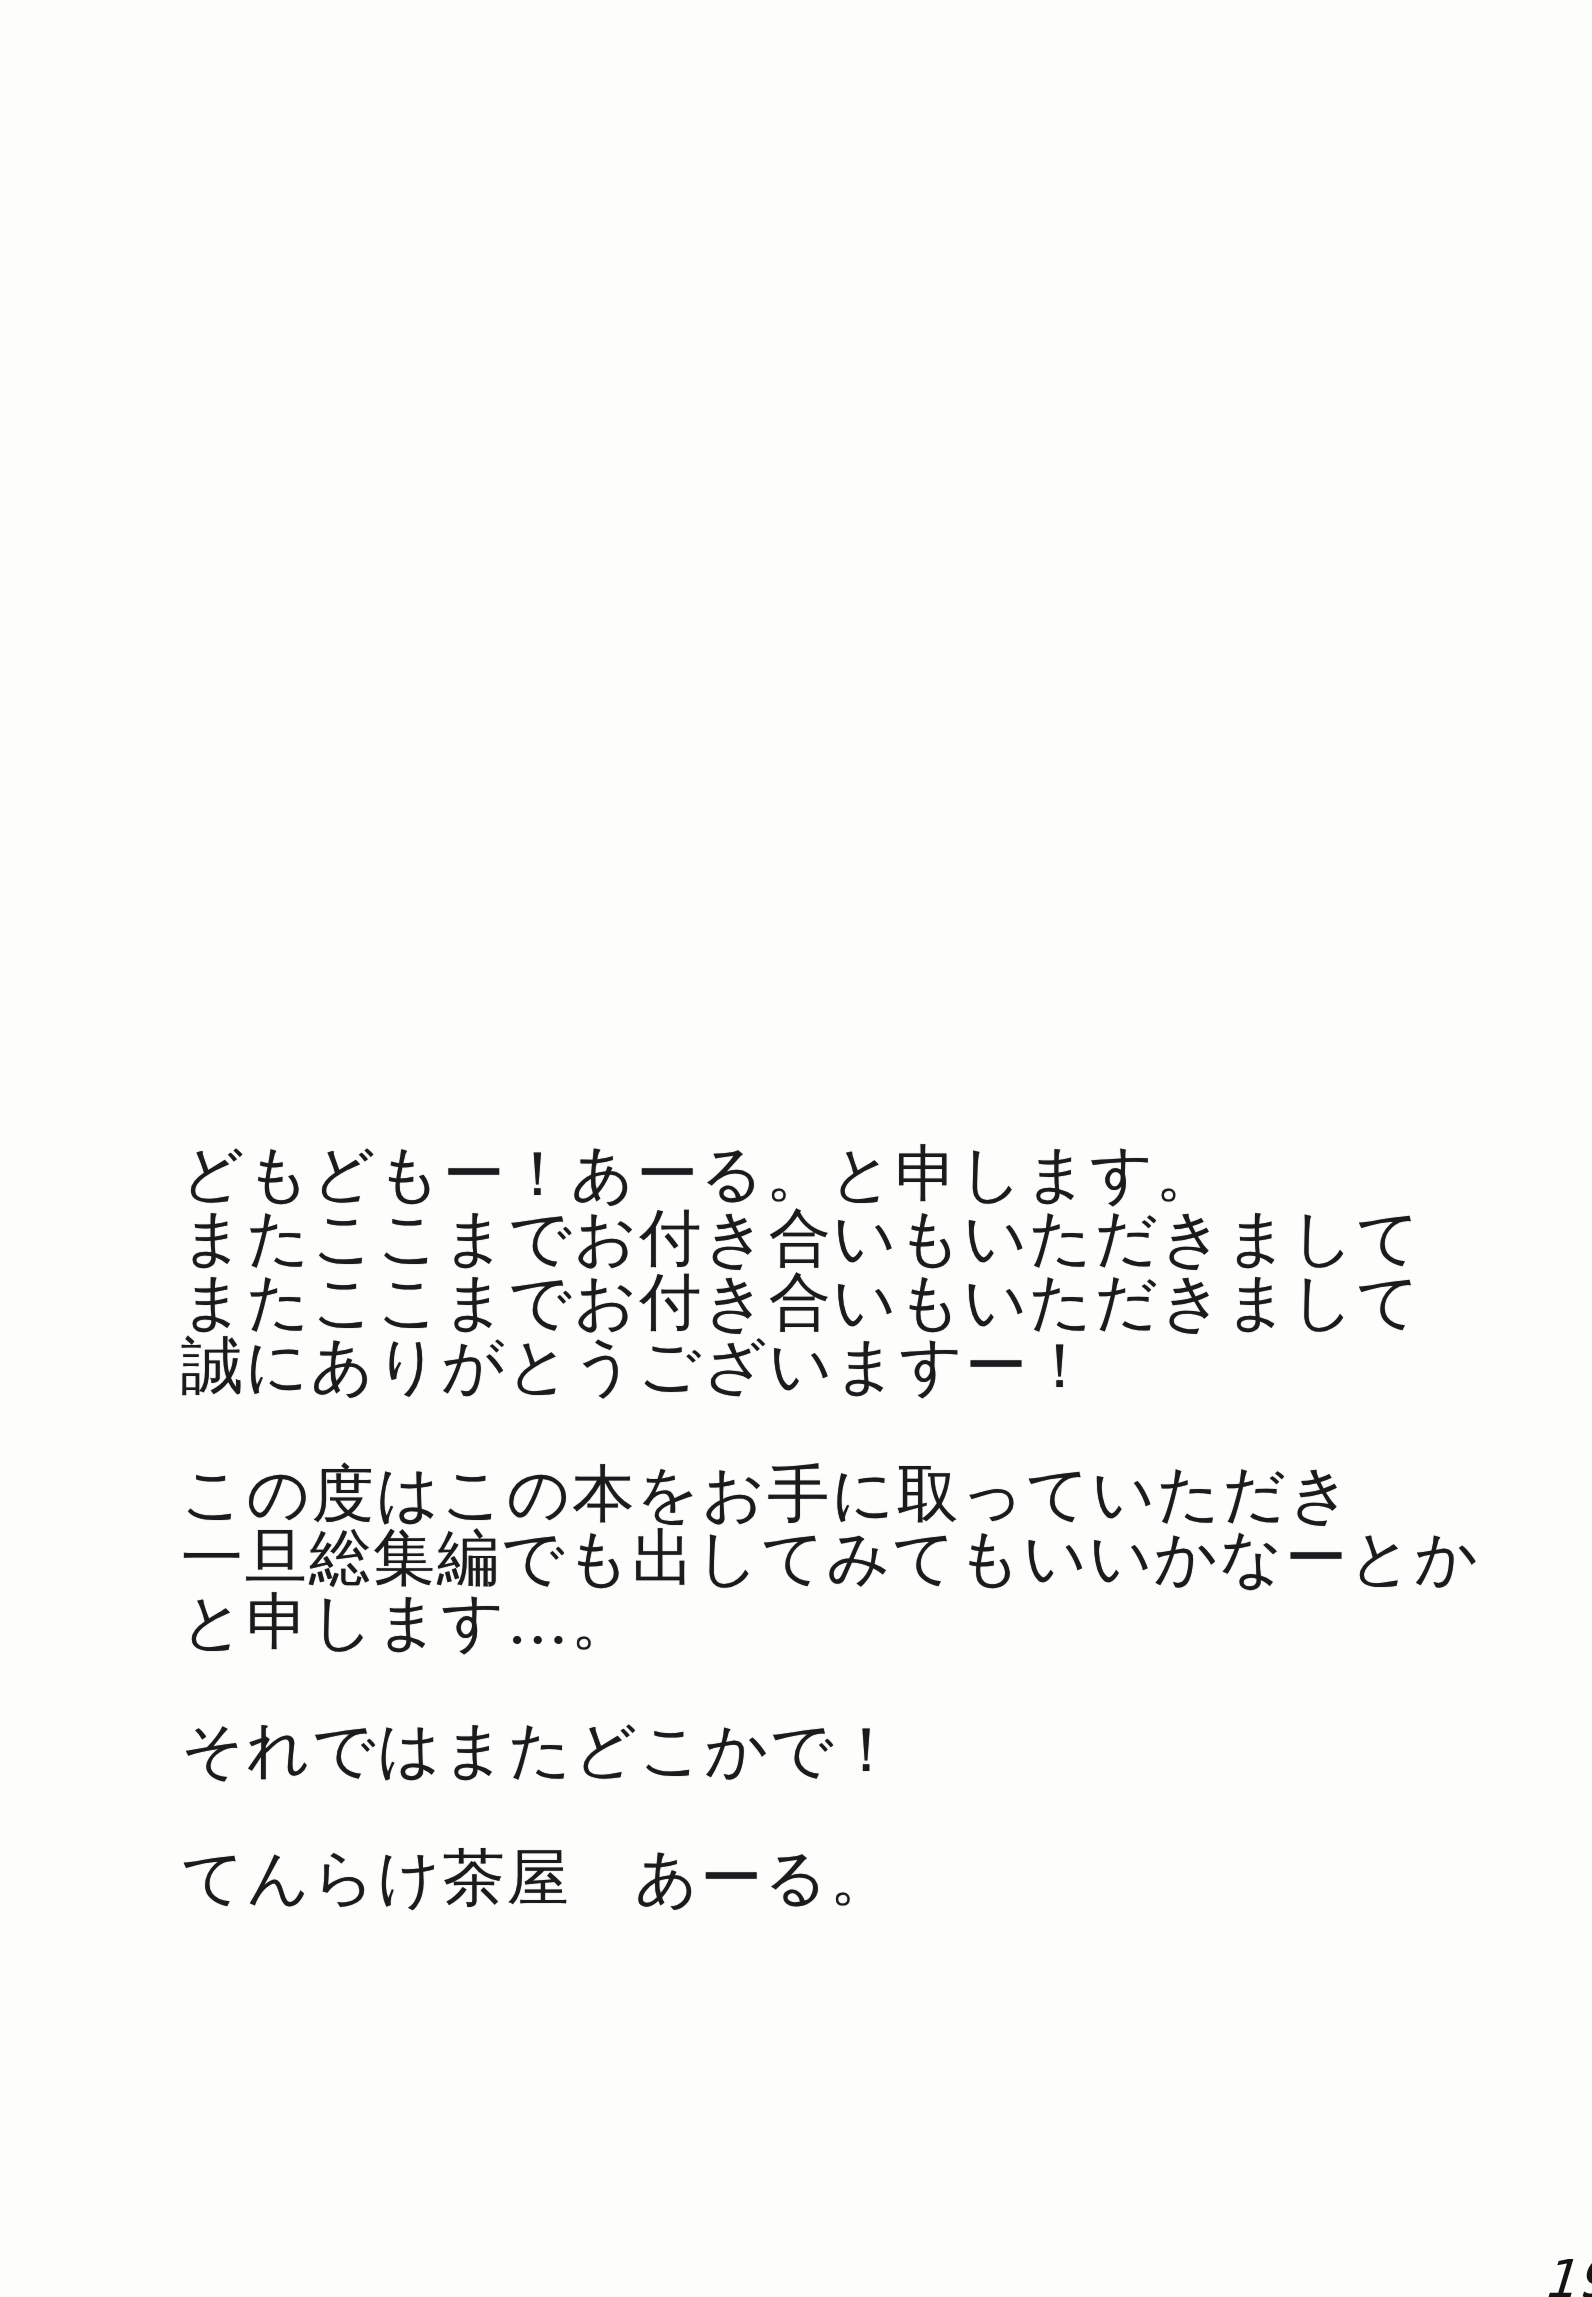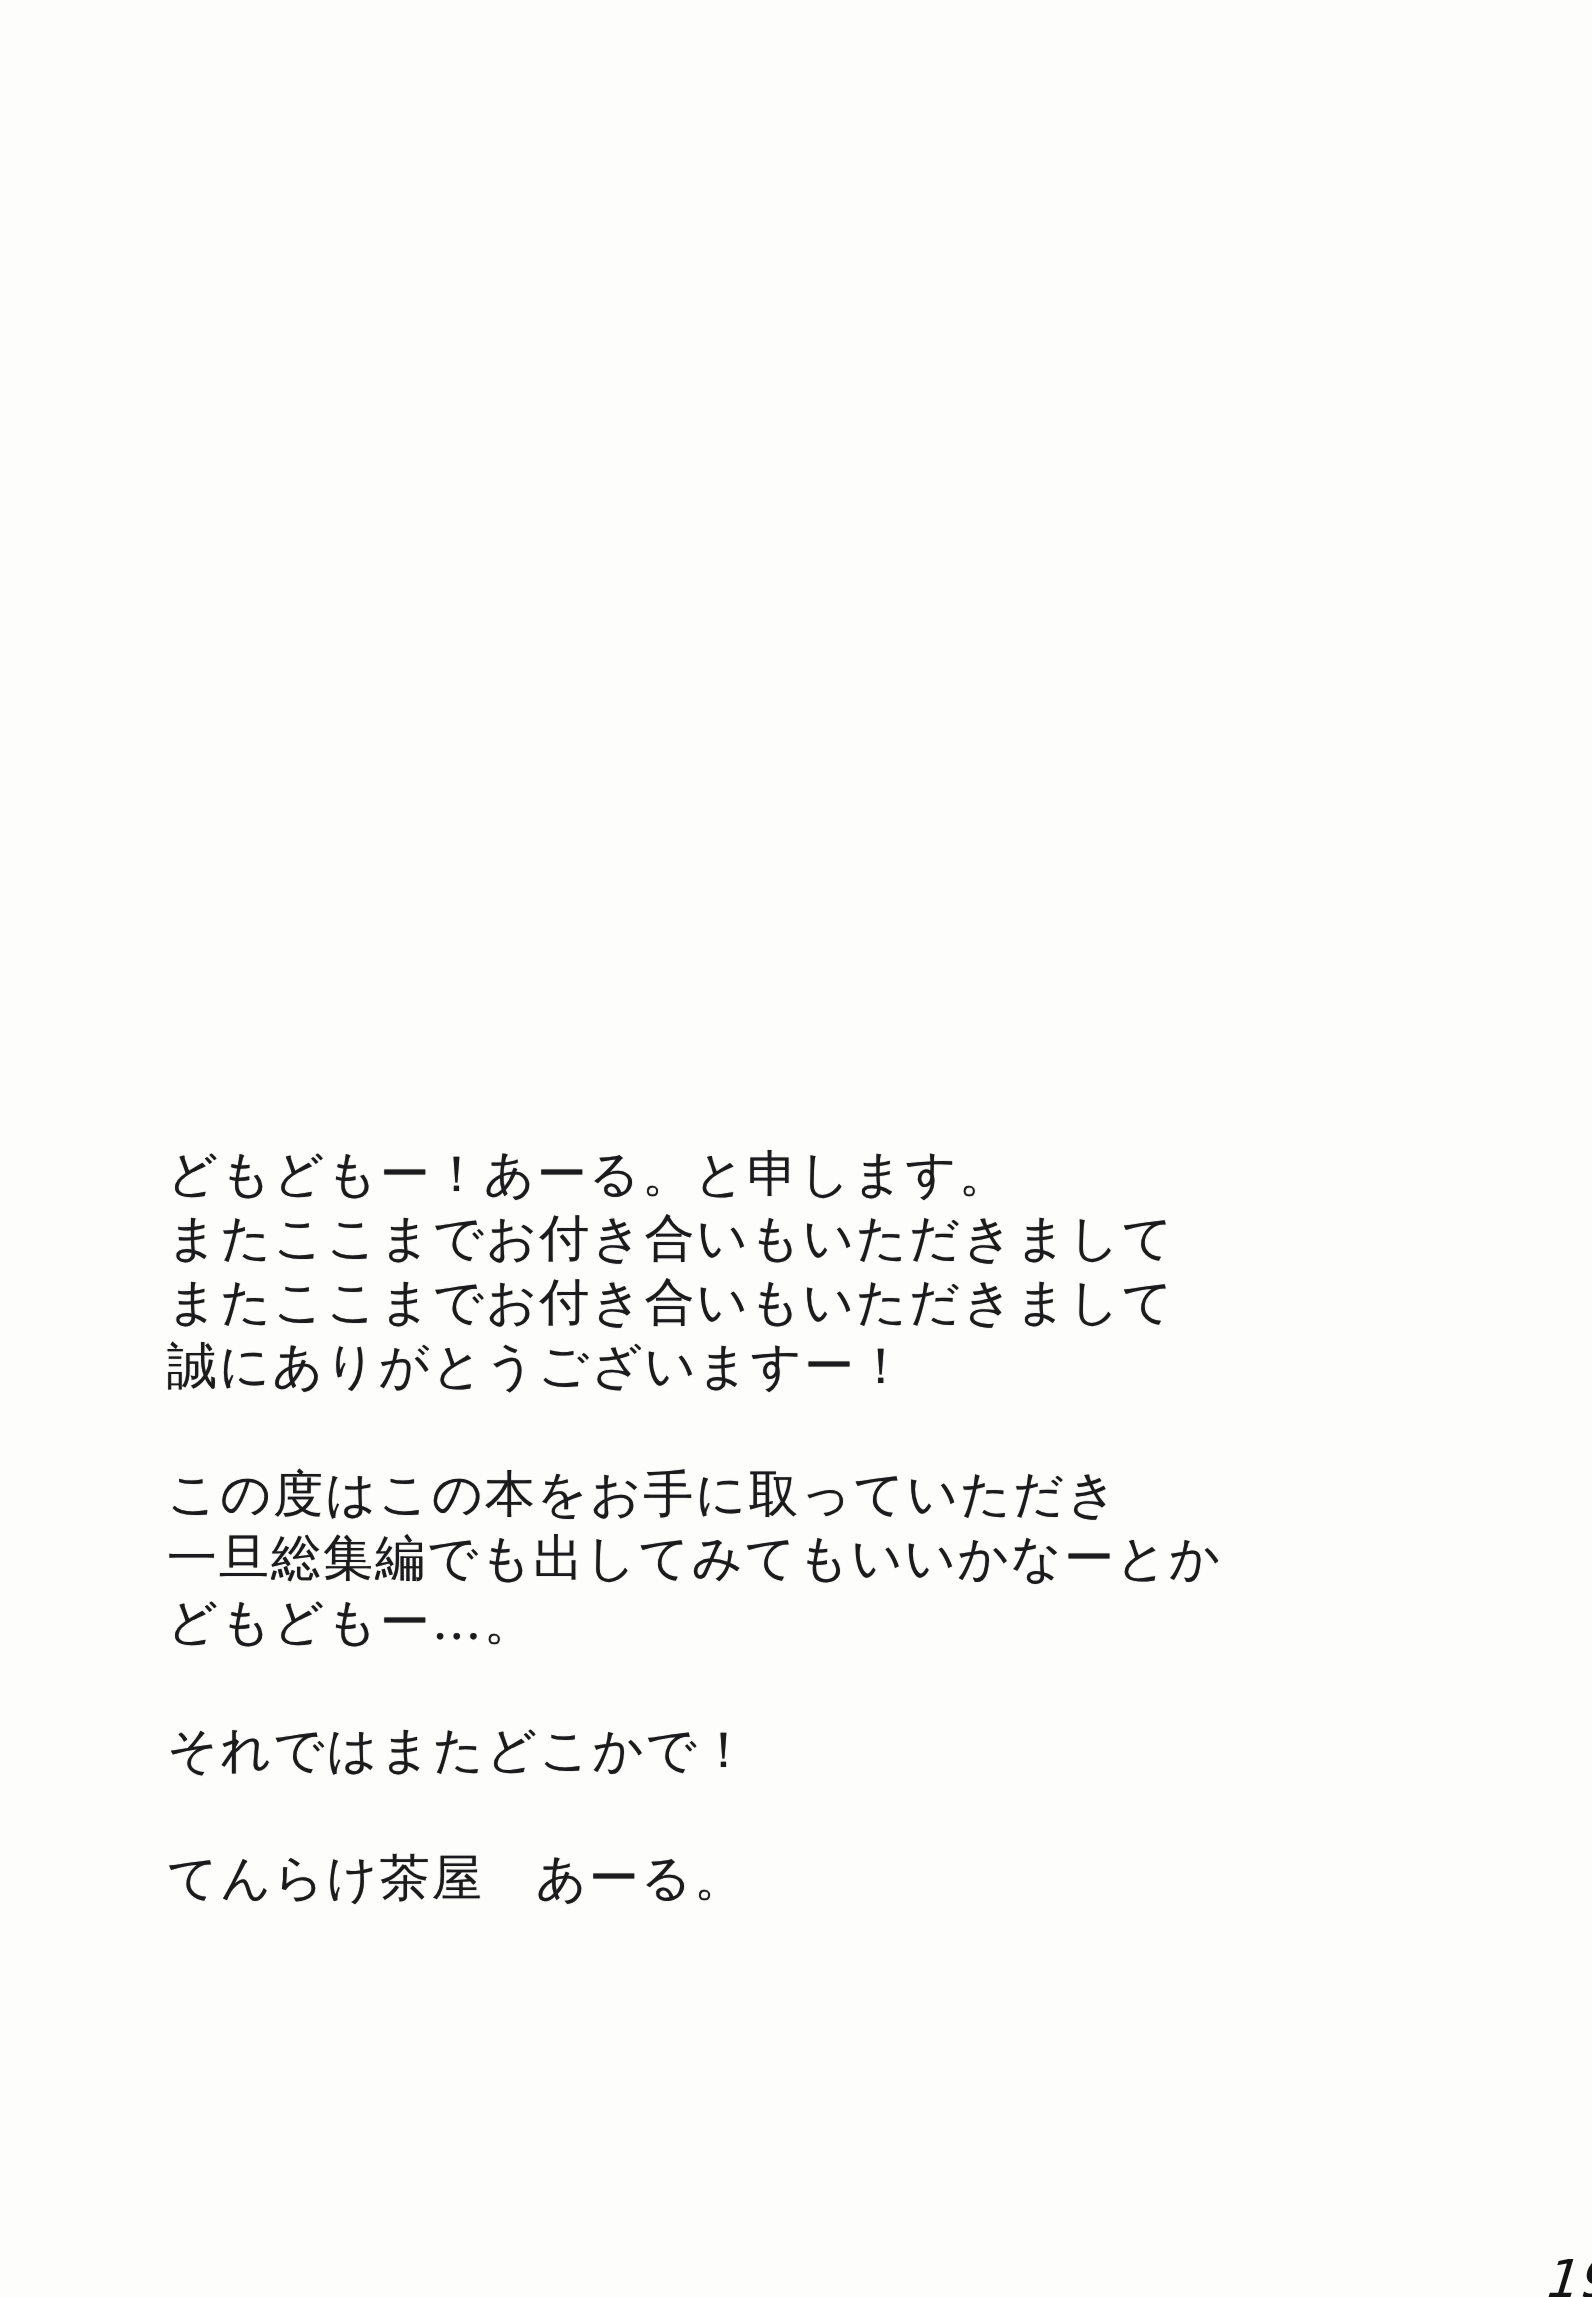--- a/index.html
+++ b/index.html
@@ -19,25 +19,25 @@
     left: 0; top: 0;
     width: 1592px;
     height: 2297px;
     background:
       radial-gradient(ellipse 1791px 2488px at 45% 45%, rgba(255,255,255,0) 70%, rgba(230,229,226,0.35) 100%),
       #fdfdfc;
     overflow: hidden;
   }
   .afterword {
     position: absolute;
-    left: 167px;
+    left: 181px;
     top: 1142px;
     width: 1254px;
     color: #1b1b1d;
-    font-size: 50px;
+    font-size: 62px;
     line-height: 64px;
     font-weight: 500;
     letter-spacing: 2px;
     text-shadow: 0 0 1px rgba(20,20,20,0.55);
   }
   .afterword p {
     margin: 0 0 64px 0;
     padding: 0;
   }
   .afterword .line {
@@ -71,21 +71,21 @@
       <span class="line">またここまでお付き合いもいただきまして</span>
       <span class="line">誠にありがとうございますー！</span>
     </p>
 
     <p>
     </p>
 
     <p>
       <span class="line">この度はこの本をお手に取っていただき</span>
       <span class="line">一旦総集編でも出してみてもいいかなーとか</span>
-      <span class="line">どもどもー…。</span>
+      <span class="line">と申します…。</span>
     </p>
 
     <p>
       <span class="line">それではまたどこかで！</span>
     </p>
 
     <p>
       <span class="line">てんらけ茶屋　あーる。</span>
     </p>
 

